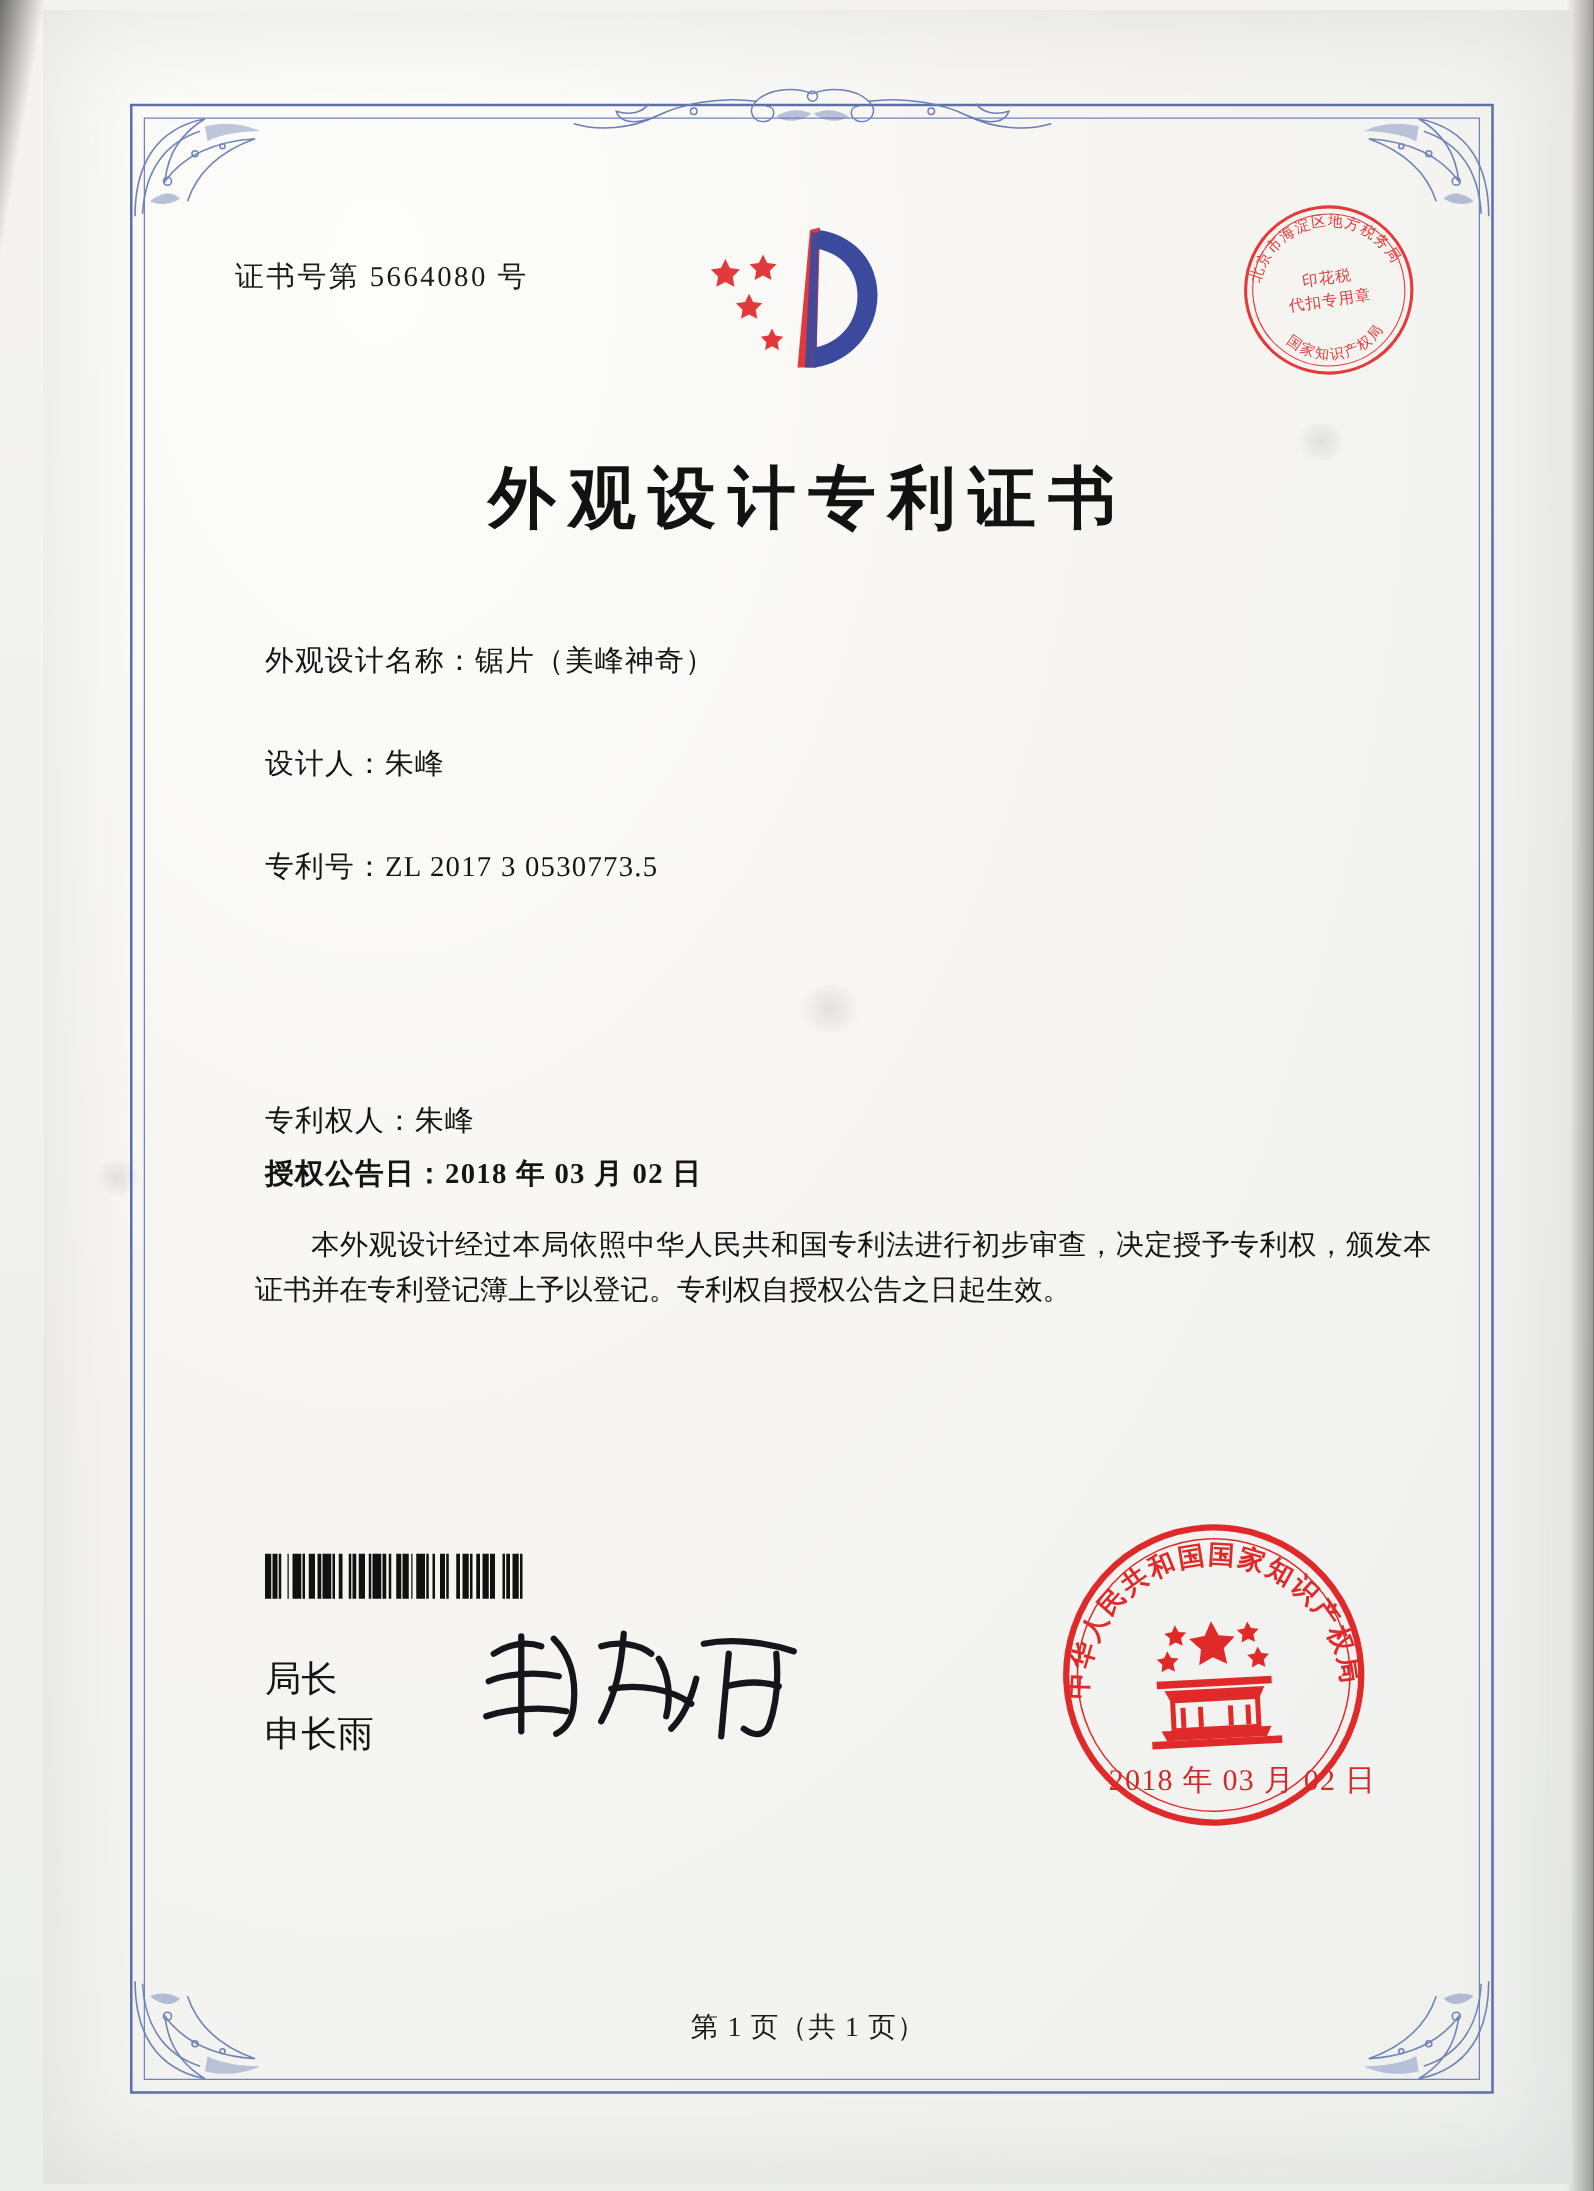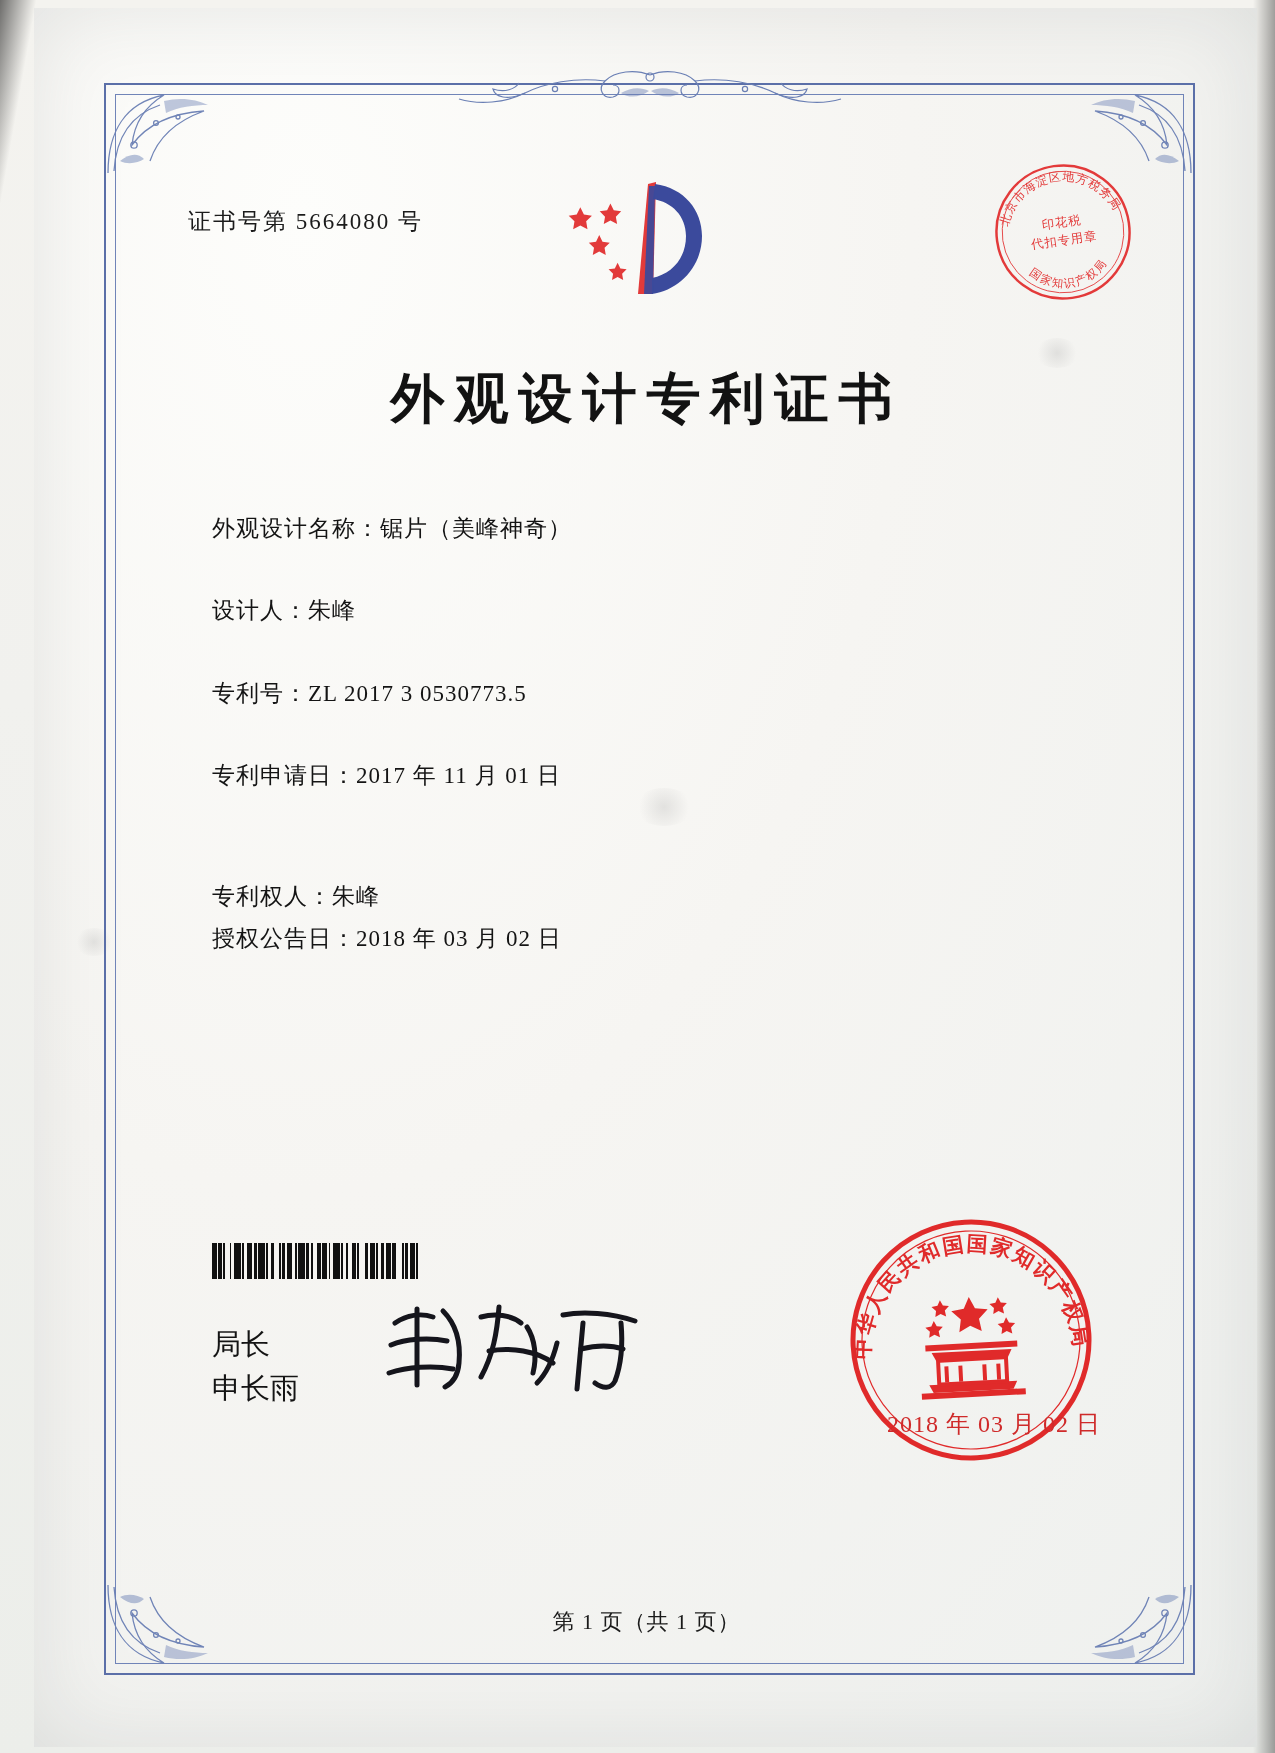--- a/index.html
+++ b/index.html
@@ -123,21 +123,21 @@
   .field .label { letter-spacing: 1px; }
   .field .value { letter-spacing: 1px; }
   .sp3 { letter-spacing: 12px; }
   .sp4 { letter-spacing: 16px; }
 
   #f-name   { top: 405px; }
   #f-designer { top: 487px; }
   #f-patent-no { top: 570px; }
   #f-app-date { top: 652px; }
   #f-holder { top: 773px; }
-  #f-grant-date { top: 815px; }
+  #f-grant-date { top: 815px; font-weight: bold; }
 
   #paras {
     position: absolute;
     left: 72px; right: 16px; top: 870px;
     font-size: 22.5px;
     line-height: 1.62;
     color: #141414;
     text-align: justify;
   }
   #paras p { margin: 0 0 2px 0; text-indent: 2em; }
@@ -313,33 +313,31 @@
       </div>
 
       <div class="field" id="f-designer">
         <span class="label sp4">设</span><span class="label sp4">计</span><span class="label">人：</span><span class="value">朱峰</span>
       </div>
 
       <div class="field" id="f-patent-no">
         <span class="label sp4">专</span><span class="label sp4">利</span><span class="label">号：</span><span class="value">ZL 2017 3 0530773.5</span>
       </div>
 
-      <div class="field" id="f-app-date">
-        <span class="label">专利申请日：</span><span class="value">2017 年 11 月 01 日</span>
-      </div>
 
       <div class="field" id="f-holder">
         <span class="label sp3">专</span><span class="label sp3">利</span><span class="label sp3">权</span><span class="label">人：</span><span class="value">朱峰</span>
       </div>
 
       <div class="field" id="f-grant-date">
         <span class="label">授权公告日：</span><span class="value">2018 年 03 月 02 日</span>
       </div>
 
       <div id="paras">
+        <p>本外观设计经过本局依照中华人民共和国专利法进行初步审查，决定授予专利权，颁发本证书并在专利登记簿上予以登记。专利权自授权公告之日起生效。</p>
       </div>
 
       <div id="barcode">
           <i style="width: 4.8px; background: rgb(17, 17, 17);"></i>
           <i style="width: 1.6px; background: transparent;"></i>
           <i style="width: 3.2px; background: rgb(17, 17, 17);"></i>
           <i style="width: 1.6px; background: transparent;"></i>
           <i style="width: 1.6px; background: rgb(17, 17, 17);"></i>
           <i style="width: 4.8px; background: transparent;"></i>
           <i style="width: 1.6px; background: rgb(17, 17, 17);"></i>

